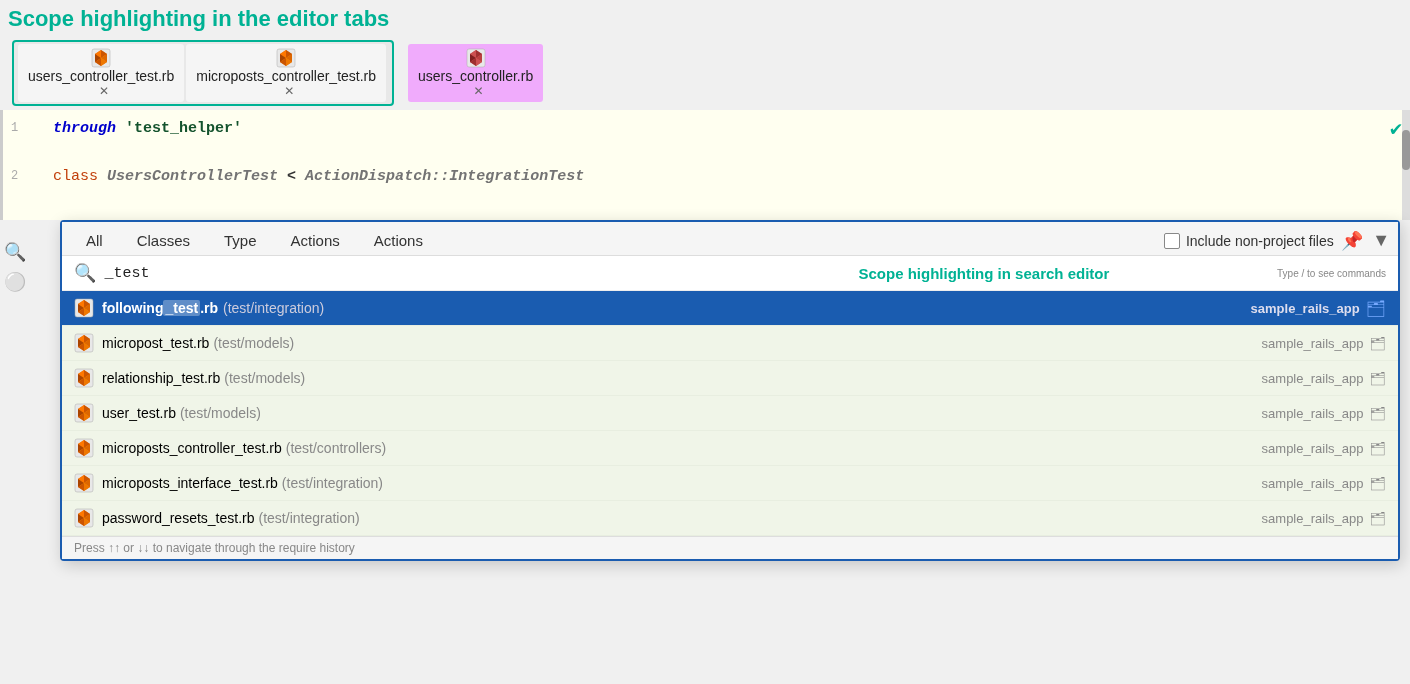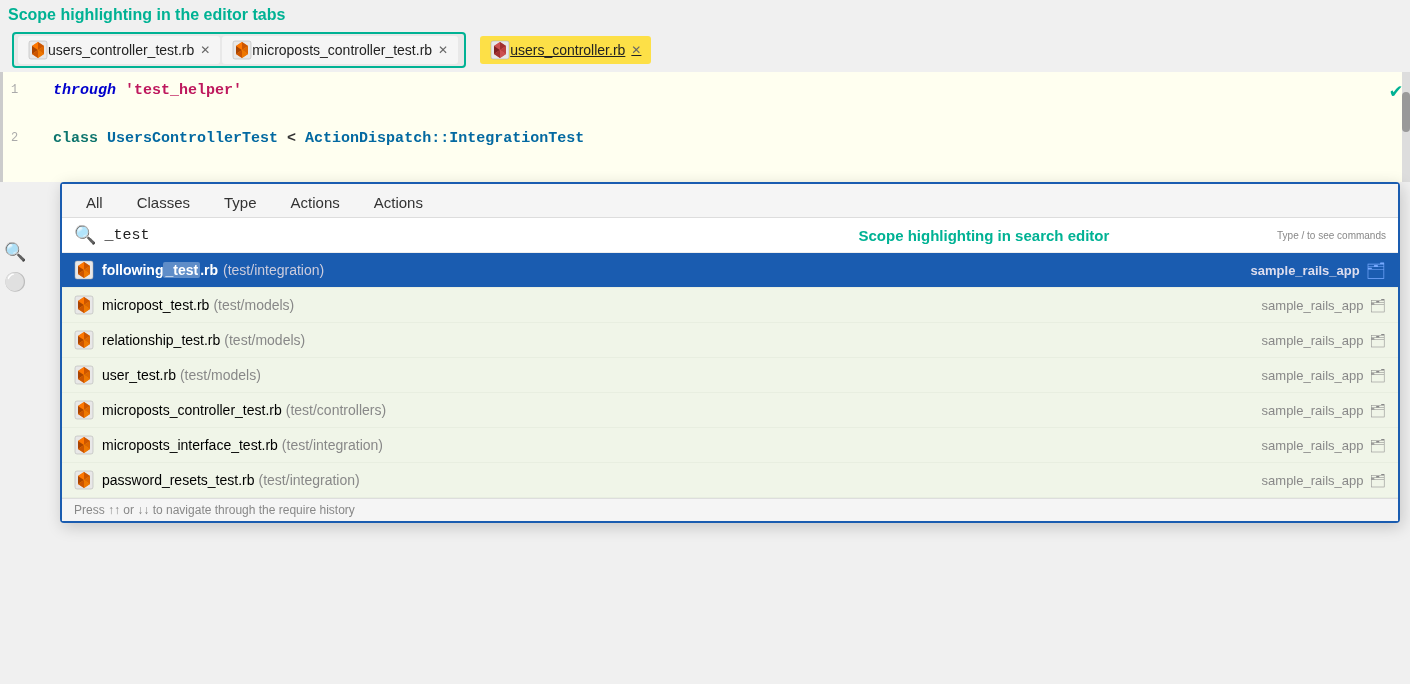--- a/index.html
+++ b/index.html
@@ -16,21 +16,21 @@
       width: 1410px;
       min-height: 684px;
       background: #f0f0f0;
       position: relative;
     }
 
     
     .scope-label-top {
       color: #00b294;
       font-weight: bold;
-      font-size: 16px;
+      font-size: 22px;
       padding: 6px 8px 4px 8px;
       display: inline-block;
       text-align: center;
     }
 
     
     .editor-tabs-wrapper {
       border: 2px solid #00b294;
       border-radius: 4px;
       display: inline-flex;
@@ -44,20 +44,21 @@
       display: flex;
       align-items: center;
       padding: 4px 10px;
       font-size: 14px;
       color: #222;
       background: #e0e0e0;
       border-radius: 3px;
       margin-right: 2px;
       cursor: pointer;
       white-space: nowrap;
+      flex-direction: column;
     }
 
     .editor-tab.active {
       background: #f5f5f5;
       font-weight: 500;
     }
 
     .editor-tab .close-btn {
       margin-left: 6px;
       color: #666;
@@ -89,23 +90,23 @@
       font-size: 12px;
       user-select: none;
       flex-shrink: 0;
     }
 
     .code-content {
       flex: 1;
     }
 
     .kw-require { color: #0000cc; font-style: italic; font-weight: bold; }
-    .kw-string { color: #be185d; font-weight: bold; }
-    .kw-class { color: #0f766e; font-weight: bold; }
-    .kw-classname { color: #0369a1; font-weight: bold; }
+    .kw-string { color: #14532d; font-weight: bold; }
+    .kw-class { color: #c2410c; font-weight: normal; }
+    .kw-classname { color: #737373; font-style: italic; font-weight: bold; }
     .kw-lt { color: #333; font-weight: bold; }
 
     .checkmark-area {
       position: absolute;
       right: 8px;
       top: 6px;
       color: #00b294;
       font-size: 20px;
     }
 
@@ -334,21 +335,21 @@
             <polygon points="16,6 16,14 10,10" fill="#dd6600"></polygon>
             <polygon points="4,14 10,18 10,10" fill="#cc5500"></polygon>
             <polygon points="16,14 10,18 10,10" fill="#ee7700"></polygon>
           </svg>
         </span>
         <span>microposts_controller_test.rb</span>
         <span class="close-btn">✕</span>
       </div>
     </div>
 
-    <div class="editor-tab" style="margin-left: 6px; background: #fde047; text-decoration: underline;">
+    <div class="editor-tab" style="margin-left: 6px; background: #f0abfc;">
       <span class="rb-icon">
         <svg viewBox="0 0 20 20" xmlns="http://www.w3.org/2000/svg">
           <rect x="1" y="1" width="18" height="18" rx="2" fill="#e8e8e8" stroke="#aaa" stroke-width="0.5"></rect>
           <polygon points="10,2 16,6 16,14 10,18 4,14 4,6" fill="#c04040" opacity="0.85"></polygon>
           <polygon points="10,4 14,7 14,13 10,16 6,13 6,7" fill="#e06060"></polygon>
           <polygon points="10,2 16,6 10,10" fill="#a03030"></polygon>
           <polygon points="10,2 4,6 10,10" fill="#cc5050"></polygon>
           <polygon points="4,6 4,14 10,10" fill="#802020"></polygon>
           <polygon points="16,6 16,14 10,10" fill="#bb4040"></polygon>
           <polygon points="4,14 10,18 10,10" fill="#a03030"></polygon>
@@ -398,20 +399,28 @@
   
   <div class="search-popup" style="margin-left: 60px; margin-top: 0;">
 
     <div class="tab-bar">
       <div class="tab-item">All</div>
       <div class="tab-item">Classes</div>
       <div class="tab-item">Type</div>
       <div class="tab-item">Actions</div>
       <div class="tab-item">Actions</div>
 
+      <div class="tab-right">
+        <div class="checkbox-area">
+          <div class="checkbox-box"></div>
+          <span>Include non-project files</span>
+        </div>
+        <span class="pin-icon">📌</span>
+        <span class="filter-icon">▼</span>
+      </div>
     </div>
 
     <div class="search-bar">
       <span class="search-icon-wrap">🔍</span>
       <input class="search-input" type="text" value="_test" style="">
       <span class="scope-highlight-label">Scope highlighting in search editor</span>
       <span class="type-hint">Type / to see commands</span>
     </div>
 
     <div class="results-list">

